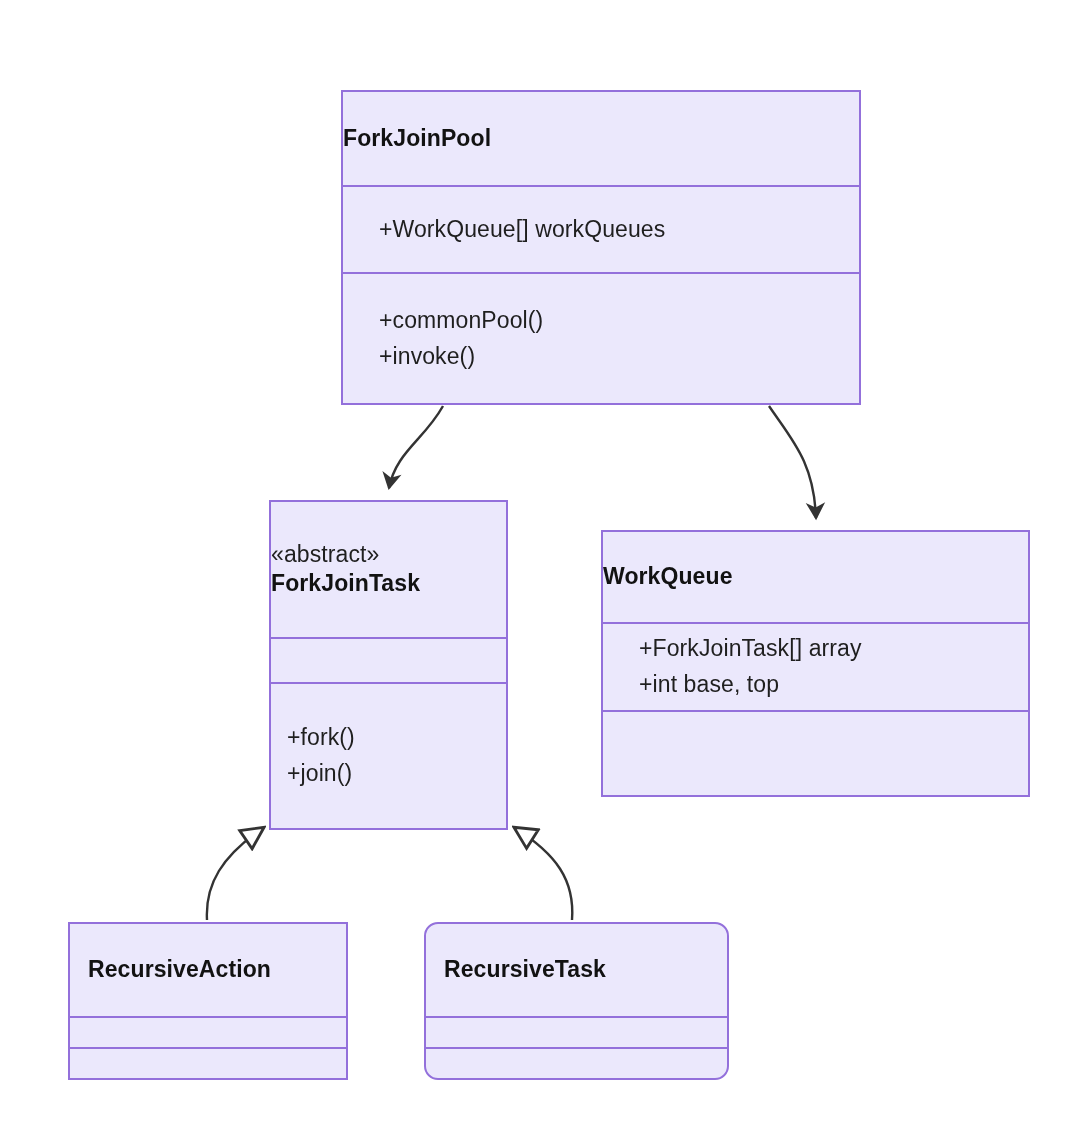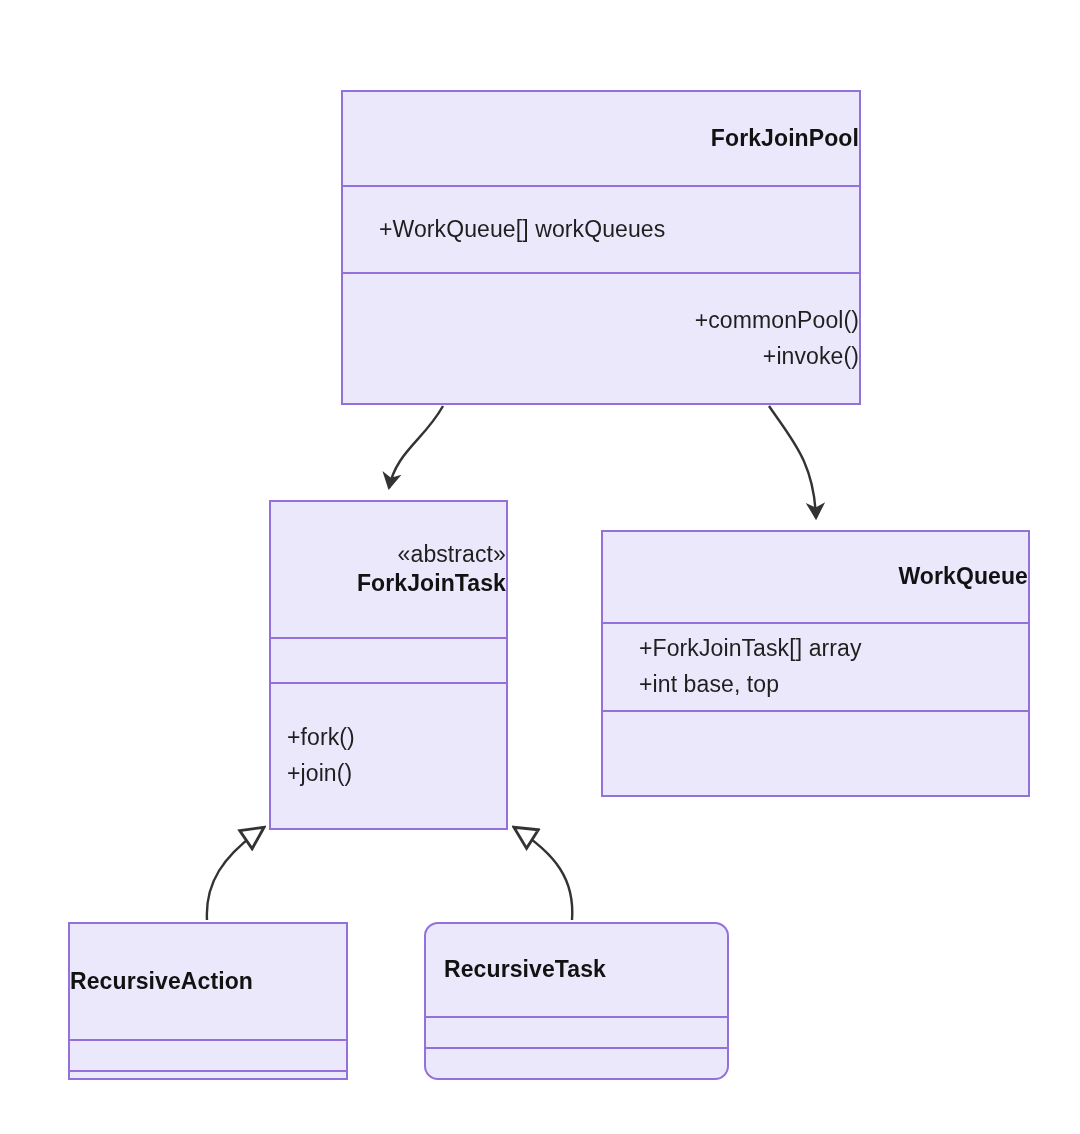--- a/index.html
+++ b/index.html
@@ -40,21 +40,21 @@
     position: relative;
     overflow: hidden;
   }
   .compartment + .compartment {
     border-top: 2px solid #9370db;
     padding-left: 36px;
   }
   .c-header {
     display: flex;
     flex-direction: column;
-    align-items: flex-end;
+    align-items: flex-start;
     justify-content: center;
     text-align: center;
   }
   .stereotype {
     font-size: 23px;
     color: #1f1f1f;
     font-weight: 400;
     line-height: 1.25;
     letter-spacing: 0.1px;
   }
@@ -77,34 +77,34 @@
     line-height: 1.55;
     white-space: nowrap;
     letter-spacing: 0.1px;
   }
   .c-empty { }
 
   
   #class-forkjoinpool   { left: 341px; top: 90px;  width: 520px; height: 315px; }
   #class-forkjoinpool .c-header { height: 93px; }
   #class-forkjoinpool .c-attrs  { height: 87px; }
-  #class-forkjoinpool .c-ops    { flex: 1; align-items: flex-end; }
+  #class-forkjoinpool .c-ops    { flex: 1; }
 
   #class-forkjointask   { left: 269px; top: 500px; width: 239px; height: 330px; }
   #class-forkjointask .c-header { height: 135px; border-radius: 26px; }
   #class-forkjointask .c-attrs  { height: 45px; }
   #class-forkjointask .c-ops    { flex: 1; padding-left: 16px; }
 
   #class-workqueue      { left: 601px; top: 530px; width: 429px; height: 267px; }
   #class-workqueue .c-header { height: 90px; }
   #class-workqueue .c-attrs  { height: 88px; }
   #class-workqueue .c-ops    { flex: 1; }
 
   #class-recursiveaction { left: 68px;  top: 922px; width: 280px; height: 158px; }
-  #class-recursiveaction .c-header { height: 115px; align-items: flex-start; }
+  #class-recursiveaction .c-header { height: 92px; align-items: flex-start; padding-left: 18px; }
   #class-recursiveaction .c-attrs  { height: 31px; }
   #class-recursiveaction .c-ops    { flex: 1; }
 
   #class-recursivetask  { left: 424px; top: 922px; width: 305px; height: 158px; border-radius: 14px; }
   #class-recursivetask .c-header { height: 92px; align-items: flex-start; padding-left: 18px; }
   #class-recursivetask .c-attrs  { height: 31px; }
   #class-recursivetask .c-ops    { flex: 1; }
 </style>
 </head>
 <body>

